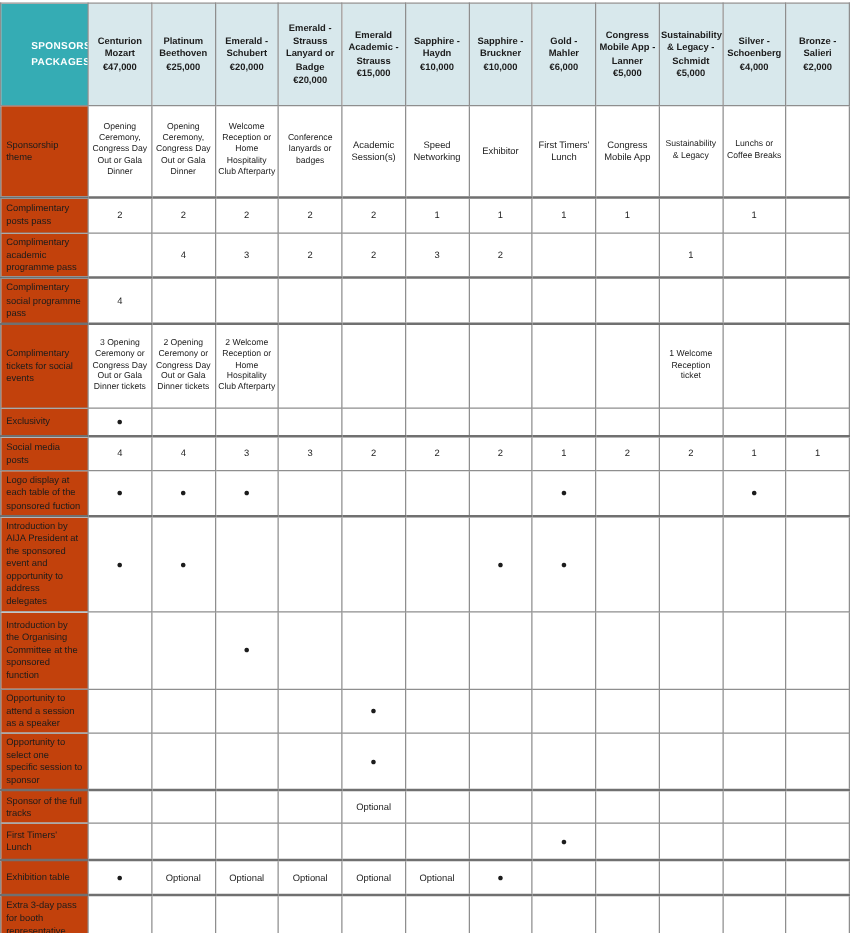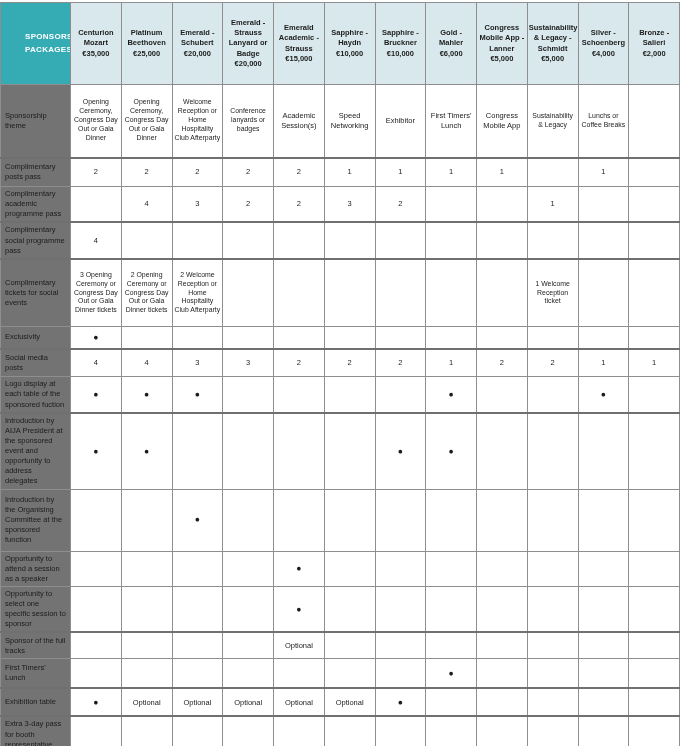--- a/index.html
+++ b/index.html
@@ -43,21 +43,21 @@
     padding: 4px 24px;
     font-size: 8px;
     letter-spacing: 0.3px;
     line-height: 1.6;
   }
   td.label {
     text-align: left;
     font-size: 7.5px;
     padding: 2px 4px;
     line-height: 1.35;
-    background: #737373;
+    background: #c2410c;
   }
   td.cell {
     text-align: center;
     font-size: 7.5px;
     line-height: 1.3;
     padding: 1px 2px;
     background: #ffffff;
   }
   td.cell.multi { font-size: 6.9px; }
   td.cell.dot { font-size: 8.5px; }
@@ -84,21 +84,21 @@
         <col>
         <col>
         <col>
         <col>
       </colgroup>
     <thead>
       <tr id="header-row">
           <th class="corner">SPONSORSHIP PACKAGES</th>
           <th>
             <div>Centurion Mozart</div>
-            <div>€35,000</div>
+            <div>€47,000</div>
           </th>
           <th>
             <div>Platinum Beethoven</div>
             <div>€25,000</div>
           </th>
           <th>
             <div>Emerald - Schubert</div>
             <div>€20,000</div>
           </th>
           <th>

